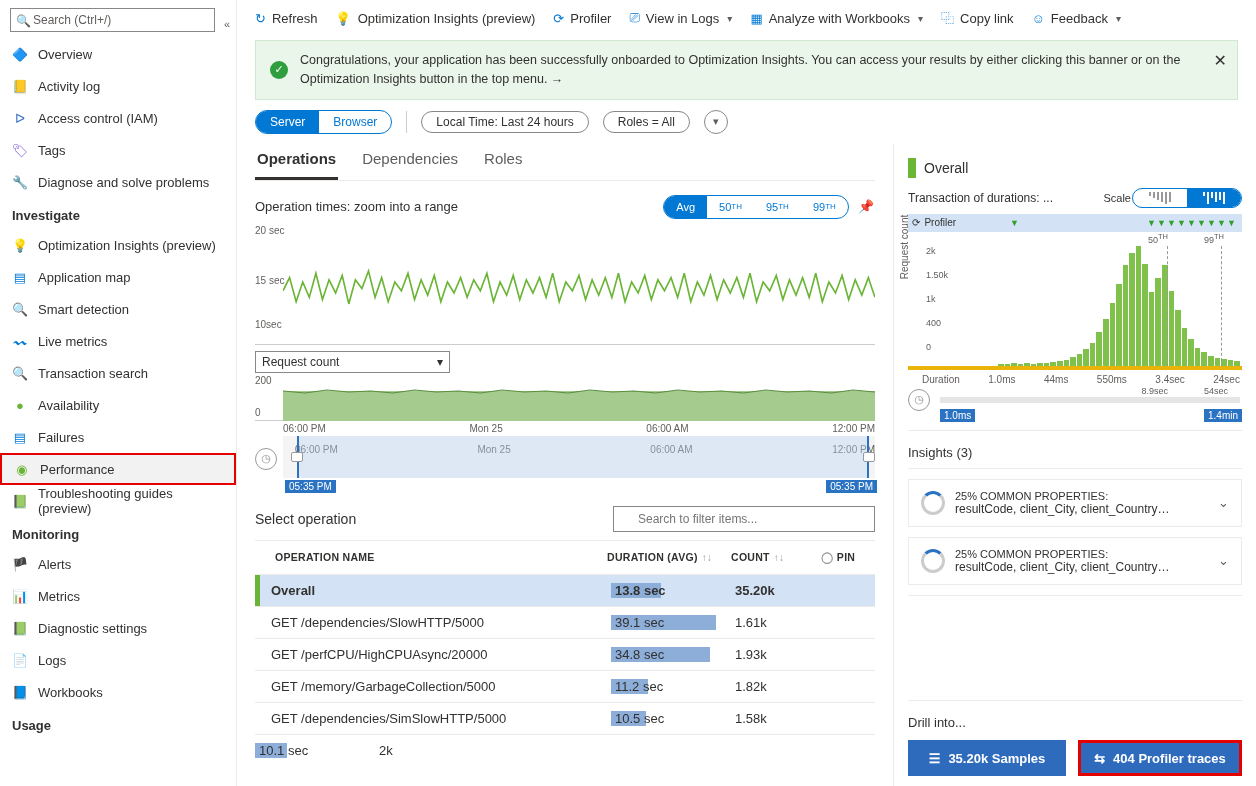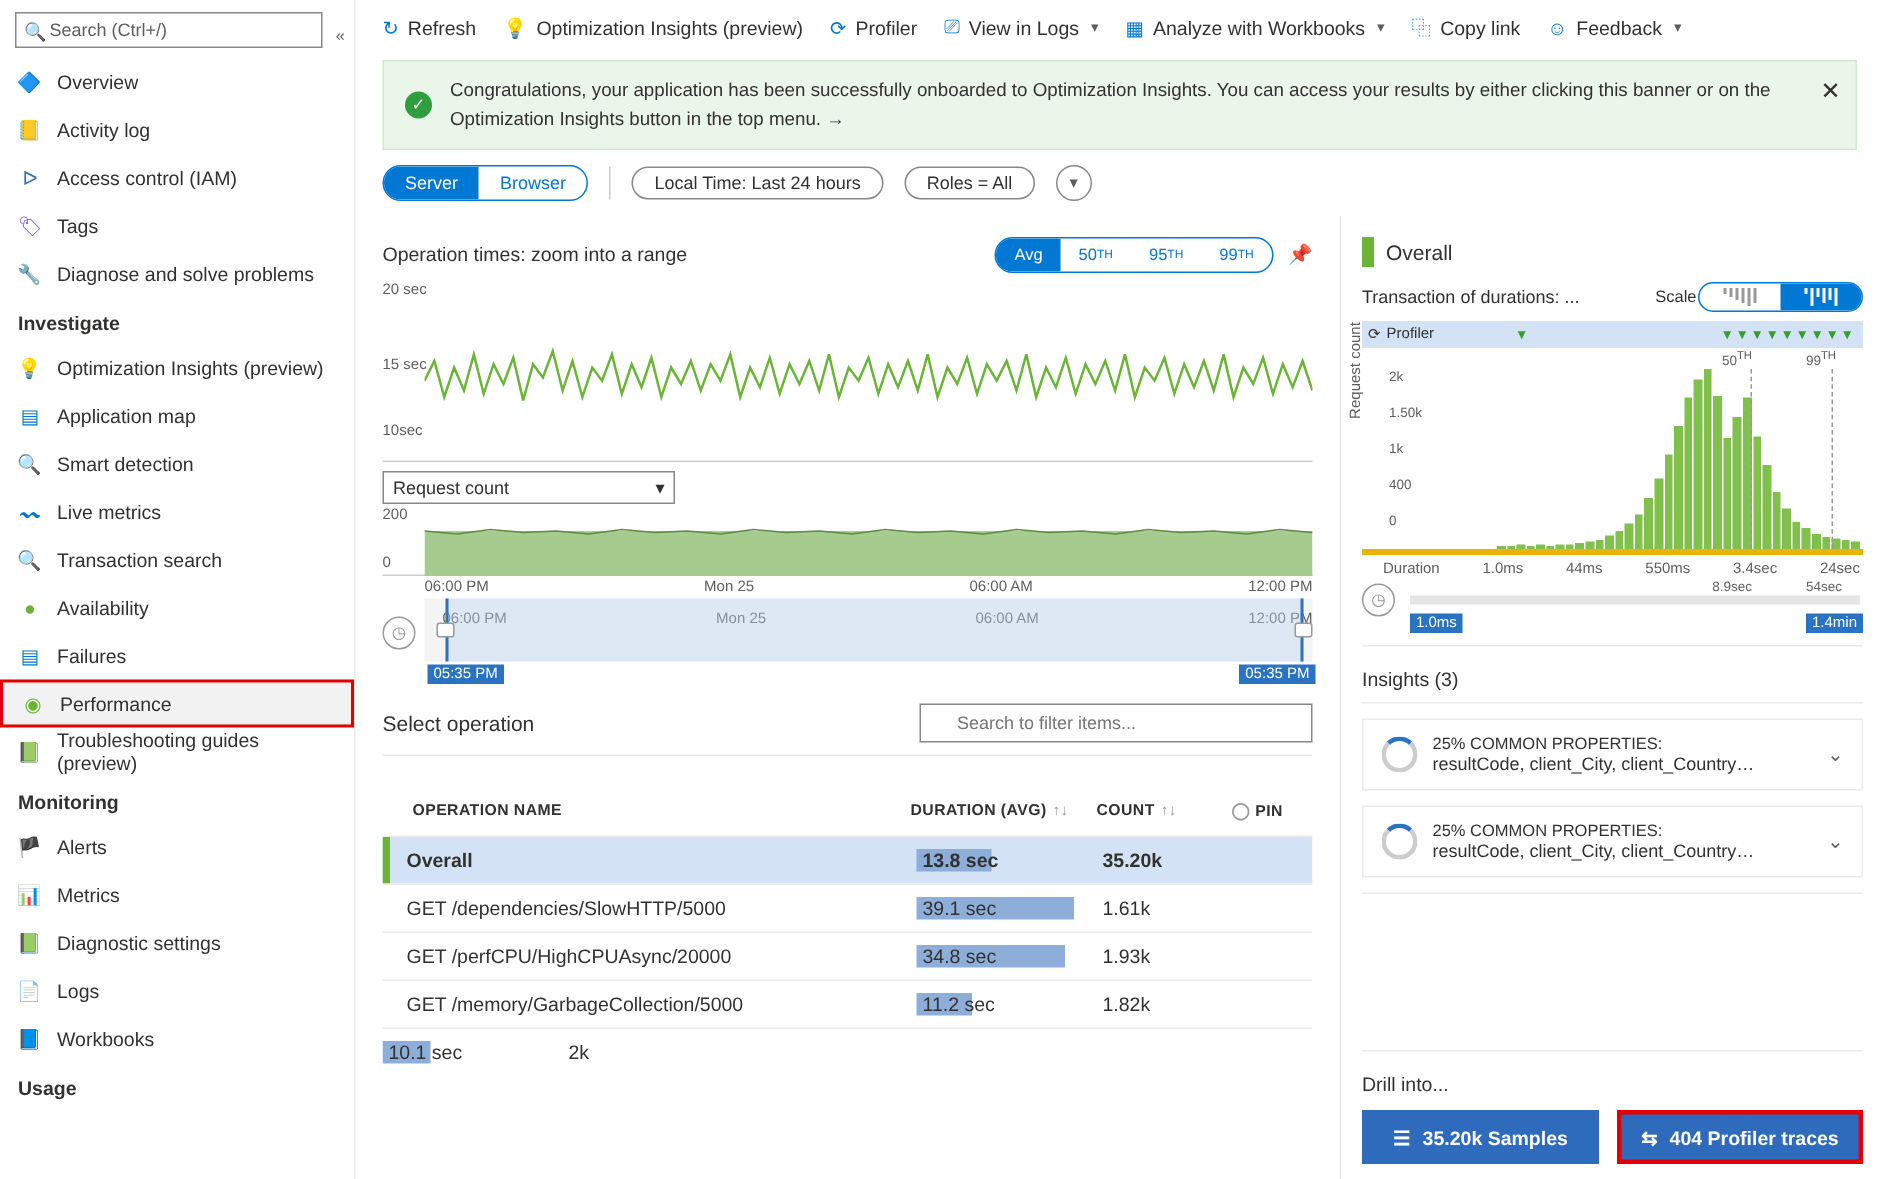--- a/index.html
+++ b/index.html
@@ -70,21 +70,21 @@
 .slider-handle { position: absolute; top: 16px; width: 12px; height: 10px; background: #fff; border: 1px solid #999; border-radius: 2px; }
 .slider-time { position: absolute; bottom: -15px; background: #2a72c2; color: #fff; font-size: 10px; padding: 1px 4px; }
 .clock-icn { position: absolute; left: 0; top: 12px; width: 22px; height: 22px; border: 1px solid #999; border-radius: 50%; display: flex; align-items: center; justify-content: center; font-size: 11px; color: #999; }
 
 .sel-op-row { display: flex; align-items: center; justify-content: space-between; padding: 28px 0 8px; }
 .filter-input { width: 262px; height: 26px; border: 1px solid #8a8886; padding: 0 6px 0 24px; font-size: 12px; position: relative; }
 .filter-wrap { position: relative; }
 .filter-wrap .sicon2 { position: absolute; left: 7px; top: 6px; color: #999; font-size: 12px; }
 
 .op-table { border-top: 1px solid #edebe9; }
-.op-head { display: flex; font-size: 10.5px; font-weight: 600; color: #323130; padding: 10px 4px; text-transform: uppercase; letter-spacing: 0.3px; align-items: center; margin-top: 20px; }
+.op-head { display: flex; font-size: 10.5px; font-weight: 600; color: #323130; padding: 10px 4px; text-transform: uppercase; letter-spacing: 0.3px; align-items: center; }
 .op-head .c1 { flex: 1; padding-left: 16px; }
 .op-head .c2 { width: 124px; }
 .op-head .c3 { width: 90px; }
 .op-head .c4 { width: 50px; }
 .sort-ic { font-size: 10px; color: #999; margin-left: 4px; }
 .op-body { max-height: 200px; overflow-y: auto; position: relative; }
 .op-row { display: flex; height: 32px; align-items: center; font-size: 13px; border-top: 1px solid #edebe9; cursor: pointer; position: relative; }
 .op-row .c1 { flex: 1; padding-left: 16px; white-space: nowrap; overflow: hidden; }
 .op-row .c2 { width: 124px; position: relative; }
 .op-row .c3 { width: 90px; }
@@ -280,20 +280,25 @@
       <div class="pill-outline">
           <span>Roles = All</span>
         </div>
       <div class="filter-circle">
           <span>▾</span>
         </div>
     </div>
 
     <div class="content-row">
       <div class="left-pane">
+        <div class="tabs">
+          <div class="tab active">Operations</div>
+          <div class="tab">Dependencies</div>
+          <div class="tab">Roles</div>
+        </div>
 
         <div class="chart-head">
           <span class="chart-head-title">Operation times: zoom into a range</span>
           <div style="display:flex;align-items:center">
             <div class="perc-pills">
               <div class="pp active">Avg</div>
               <div class="pp">
                   <span>50</span>
                   <sup>TH</sup>
                 </div>
@@ -385,20 +390,26 @@
               <div class="op-row">
                 <div class="c1">GET /perfCPU/HighCPUAsync/20000</div>
                 <div class="c2"><div class="dur-bar" style="width:80%"></div><span class="dur-text">34.8 sec</span></div>
                 <div class="c3">1.93k</div>
                 <div class="c4"></div>
               </div>
               <div class="op-row">
                 <div class="c1">GET /memory/GarbageCollection/5000</div>
                 <div class="c2"><div class="dur-bar" style="width:30%"></div><span class="dur-text">11.2 sec</span></div>
                 <div class="c3">1.82k</div>
+                <div class="c4"></div>
+              </div>
+              <div class="op-row">
+                <div class="c1">GET /dependencies/SimSlowHTTP/5000</div>
+                <div class="c2"><div class="dur-bar" style="width:28%"></div><span class="dur-text">10.5 sec</span></div>
+                <div class="c3">1.58k</div>
                 <div class="c4"></div>
               </div>
               <div class="op-row">
                 <div class="c2"><div class="dur-bar" style="width:26%"></div><span class="dur-text">10.1 sec</span></div>
                 <div class="c3">2k</div>
                 <div class="c4"></div>
               </div>
             </div>
         </div>
       </div>

